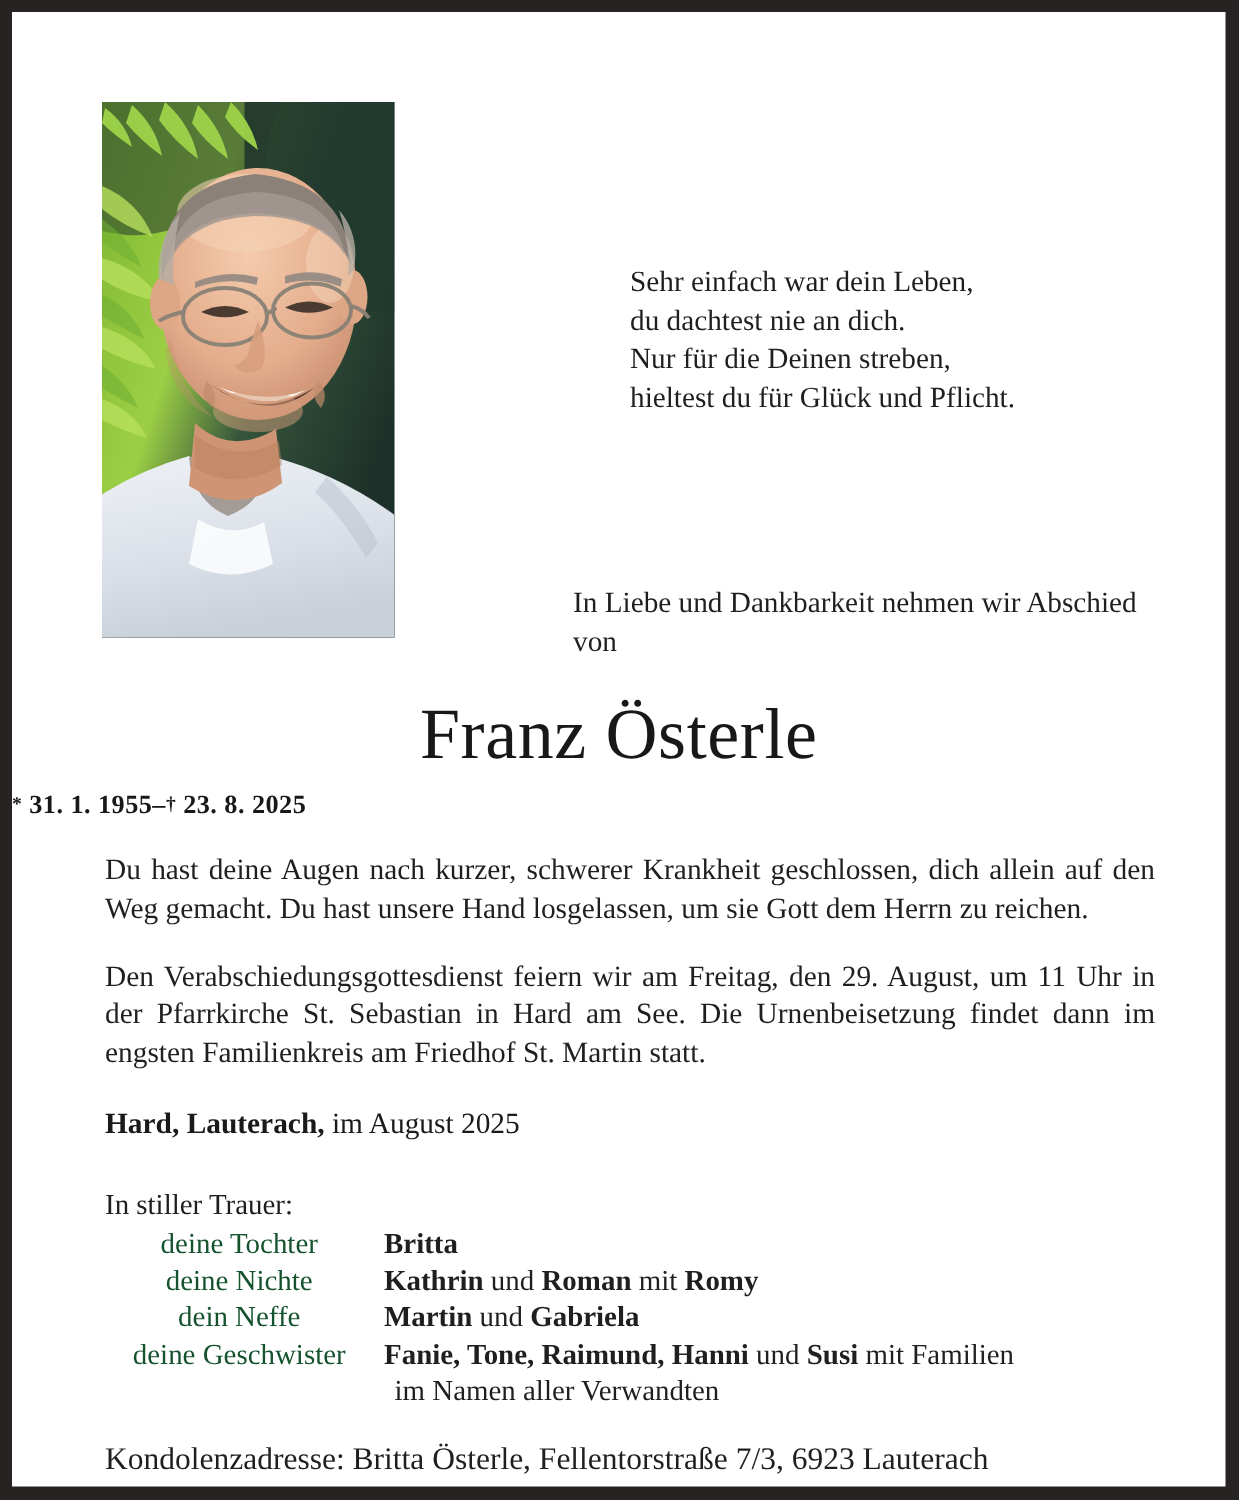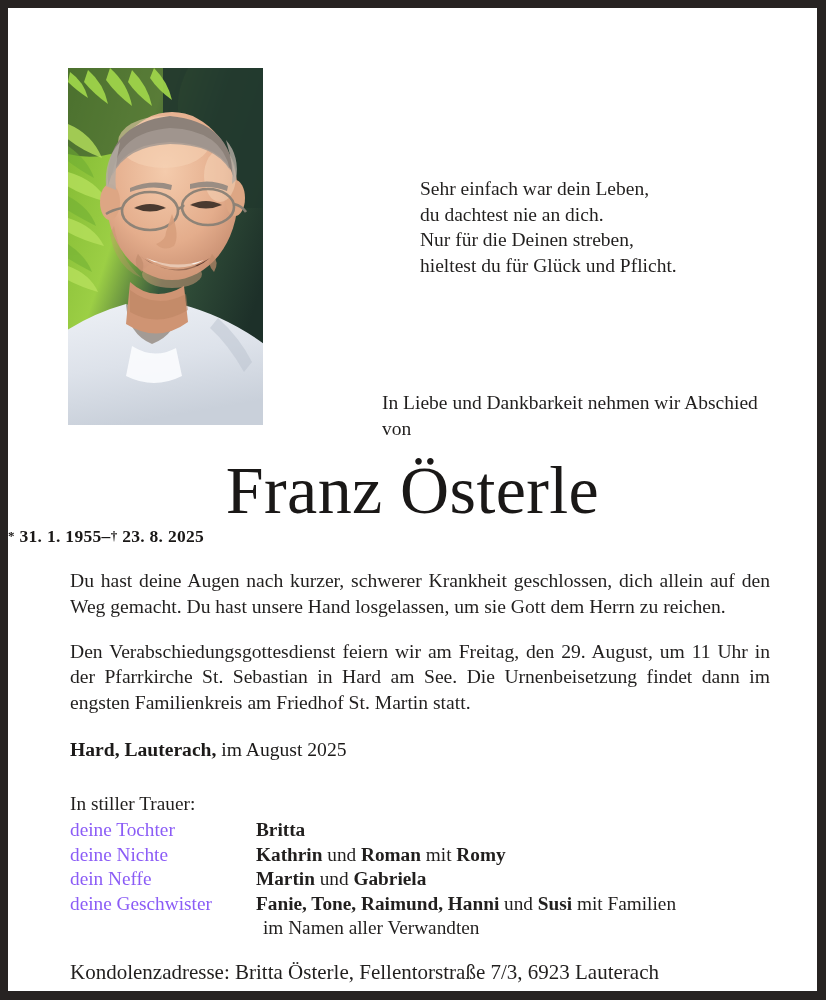--- a/index.html
+++ b/index.html
@@ -63,21 +63,21 @@
     color: #211f1e;
   }
 
   
   .name {
     position: absolute;
     left: 0;
     top: 452px;
     width: 100%;
     text-align: center;
-    font-size: 68px;
+    font-size: 48px;
     font-weight: 400;
     letter-spacing: 0.4px;
     line-height: 60px;
     color: #1a1817;
   }
   .dates {
     position: absolute;
     left: 0;
     top: 518px;
     width: 100%;
@@ -116,24 +116,24 @@
     font-size: 19.3px;
     line-height: 24.4px;
   }
   .mourn-title {
     margin-bottom: 2px;
     color: #211f1e;
   }
   .mourn-row { display: flex; align-items: baseline; }
   .mourn-rel {
     width: 186px;
-    text-align: left;
+    text-align: center;
     padding-right: 7px;
     white-space: nowrap;
-    color: #8b5cf6;
+    color: #14532d;
   }
   .mourn-names { flex: 1; white-space: nowrap; color: #211f1e; }
   .mourn-names b { font-weight: 700; }
   .mourn-foot { margin-left: 193px; color: #211f1e; }
 
   
   .condolence {
     position: absolute;
     left: 62px;
     top: 952px;

